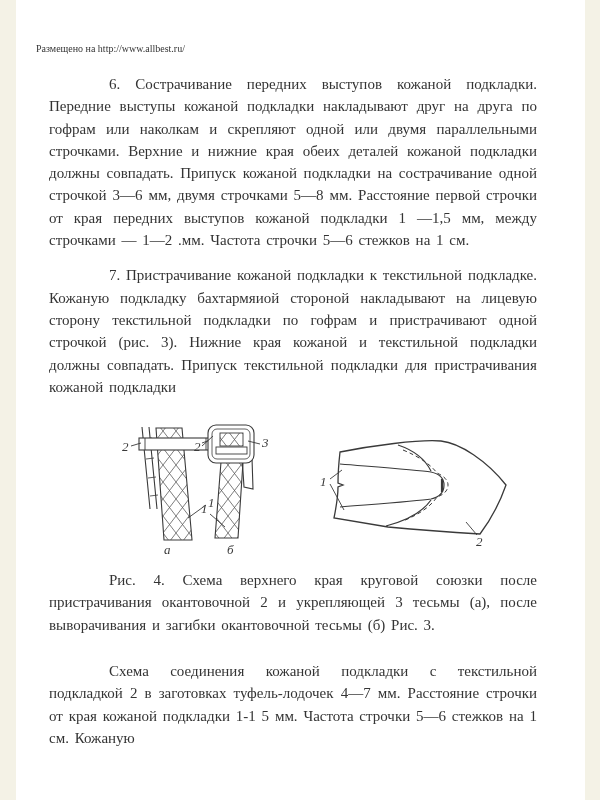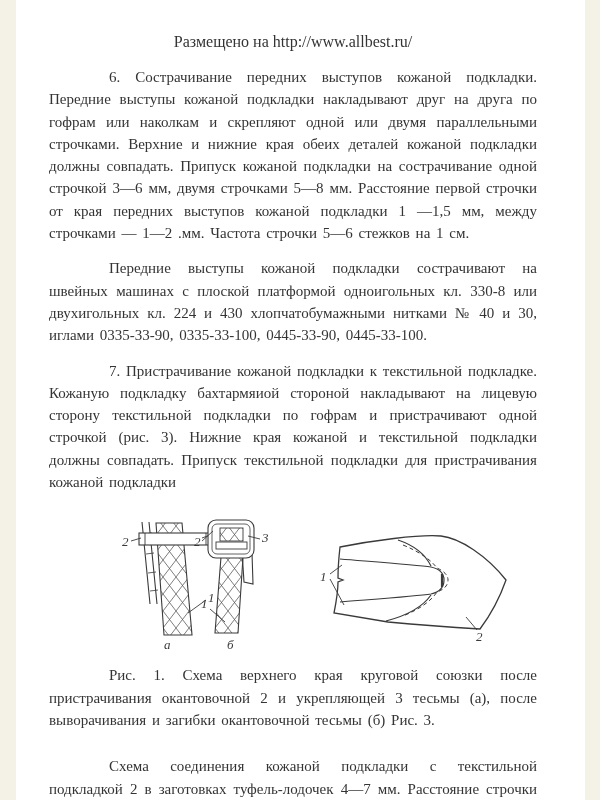--- a/index.html
+++ b/index.html
@@ -11,24 +11,23 @@
     position:relative;
     overflow:hidden;
   }
   .edge-strip { position:absolute; top:0; height:800px; background:#f4f2e6; }
   .edge-left  { left:0;  width:16px; }
   .edge-right { right:0; width:15px; }
   .content {
     position:absolute; left:36px; top:26px; width:514px;
   }
   .doc-header {
-    text-align:center;
-    font-size:16px;
+    font-size:10px;
     line-height:22px;
-    margin:5px 0 1px 0;
+    margin:12px 0 1px 0;
   }
   p.para {
     font-size:15px;
     line-height:22.3px;
     text-align:justify;
     text-indent:60px;
     margin:13px;
     word-spacing:2px;
   }
   .figure-wrap {
@@ -49,21 +48,20 @@
 <body>
 
 <div class="edge-strip edge-left"></div>
 <div class="edge-strip edge-right"></div>
 
 <div class="content">
 
   <div class="doc-header">Размещено на http://www.allbest.ru/</div>
 
   <p class="para">6. Сострачивание передних выступов кожаной подкладки. Передние выступы кожаной подкладки накладывают друг на друга по гофрам или наколкам и скрепляют одной или двумя параллельными строчками. Верхние и нижние края обеих деталей кожаной подкладки должны совпадать. Припуск кожаной подкладки на сострачивание одной строчкой 3—6 мм, двумя строчками 5—8 мм. Расстояние первой строчки от края передних выступов кожаной подкладки 1 —1,5 мм, между строчками — 1—2 .мм. Частота строчки 5—6 стежков на 1 см.</p>
-  <p class="para">Передние выступы кожаной подкладки сострачивают на швейных машинах с плоской платформой одноигольных кл. 330-8 или двухигольных кл. 224 и 430 хлопчатобумажными нитками № 40 и 30, иглами 0335-33-90, 0335-33-100, 0445-33-90, 0445-33-100.</p>
   <p class="para">7. Пристрачивание кожаной подкладки к текстильной подкладке. Кожаную подкладку бахтармяиой стороной накладывают на лицевую сторону текстильной подкладки по гофрам и пристрачивают одной строчкой (рис. 3). Нижние края кожаной и текстильной подкладки должны совпадать. Припуск текстильной подкладки для пристрачивания кожаной подкладки</p>
 
   <div class="figure-wrap">
     <svg width="440" height="142" viewBox="0 0 440 142">
       <defs>
         <pattern id="xh" width="13" height="17" patternUnits="userSpaceOnUse">
           <path d="M0,0 L13,17 M13,0 L0,17" stroke="#5a5a5a" stroke-width="0.8" fill="none"></path>
         </pattern>
       </defs>
 
@@ -122,17 +120,17 @@
 
         <path d="M232,65 L244,56 M232,70 L246,96" stroke-width="0.9"></path>
 
         <path d="M368,108 L379,121" stroke-width="0.9"></path>
       </g>
       <text class="fig-label" x="222" y="72">1</text>
       <text class="fig-label" x="378" y="132">2</text>
     </svg>
   </div>
 
-  <p class="para">Рис. 1. Схема верхнего края круговой союзки после пристрачивания окантовочной 2 и укрепляющей 3 тесьмы (а), после выворачивания и загибки окантовочной тесьмы (б) Рис. 3.</p>
+  <p class="para">Рис. 4. Схема верхнего края круговой союзки после пристрачивания окантовочной 2 и укрепляющей 3 тесьмы (а), после выворачивания и загибки окантовочной тесьмы (б) Рис. 3.</p>
 
   <p class="para p4">Схема соединения кожаной подкладки с текстильной подкладкой 2 в заготовках туфель-лодочек 4—7 мм. Расстояние строчки от края кожаной подкладки 1-1 5 мм. Частота строчки 5—6 стежков на 1 см. Кожаную</p>
 
 </div>
 
 </body></html>

